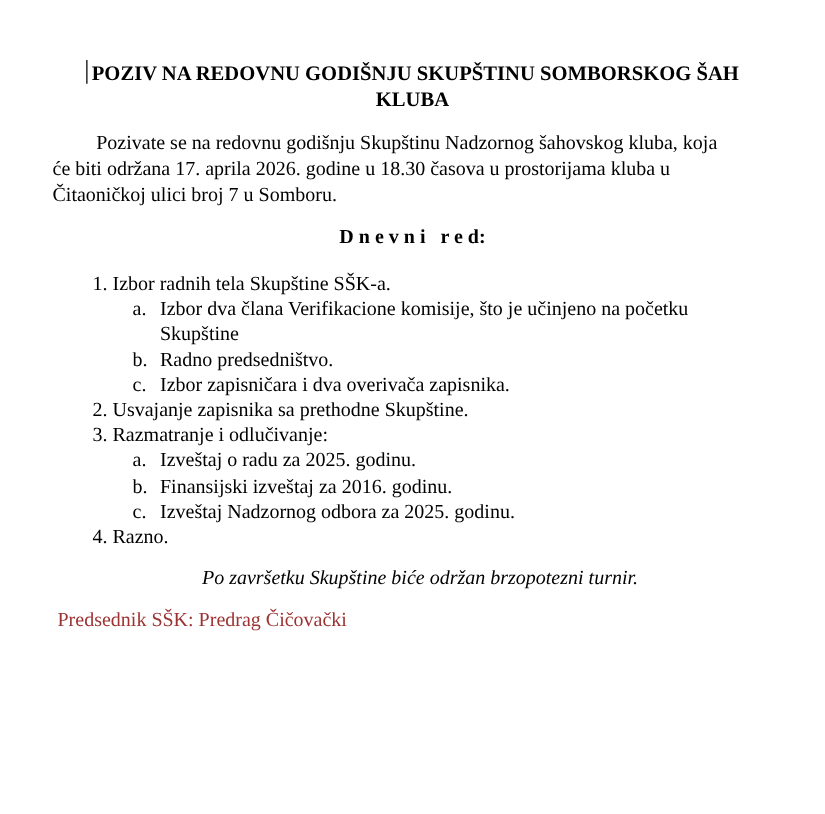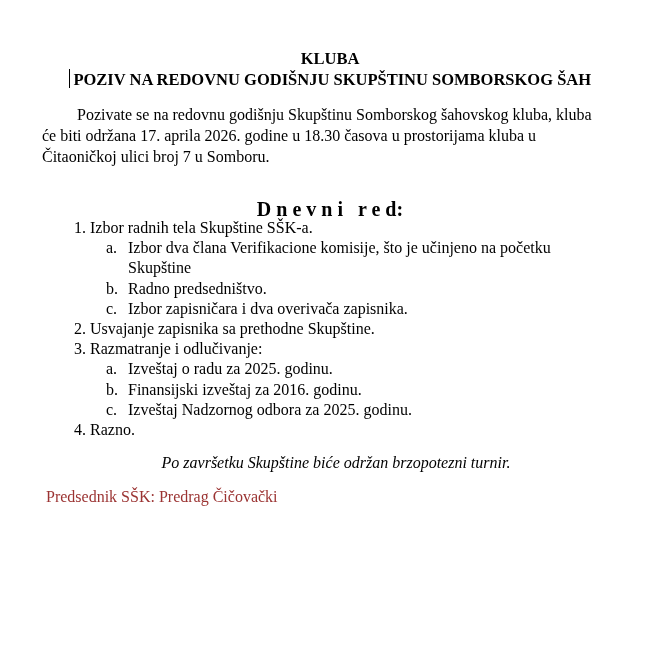--- a/index.html
+++ b/index.html
@@ -24,23 +24,22 @@
 
   .intro {
     position: absolute; top: 104px; left: 42px; width: 590px;
     font-size: 16px; line-height: 21px;
   }
   .intro .line { white-space: nowrap; }
   .intro .line.first { text-indent: 35px; }
 
   .agenda-heading {
     position: absolute; top: 179px; left: 0; right: 0;
-    text-align: center; font-weight: bold; font-size: 20px; line-height: 21px;
+    text-align: center; font-weight: bold; font-size: 16px; line-height: 21px;
     white-space: pre;
-    margin-top: 20px;
   }
 
   .agenda {
     position: absolute; top: 218px; left: 0; right: 0;
     font-size: 16px; line-height: 20.2px;
   }
   .row { position: relative; white-space: nowrap; }
   .row .marker { position: absolute; }
   .row.lvl1 { padding-left: 90px; }
   .row.lvl1 .marker { left: 74px; }
@@ -56,26 +55,26 @@
     font-size: 16px; font-weight: normal; line-height: 21px; white-space: nowrap;
     color: #9B3332;
   }
 </style>
 </head>
 <body>
 
 <div class="page">
 
   <div class="title-block">
+    <div><span class="caret"></span><span>POZIV NA REDOVNU GODIŠNJU SKUPŠTINU SOMBORSKOG ŠAH</span></div>
     <div>KLUBA</div>
-    <div><span class="caret"></span><span>POZIV NA REDOVNU GODIŠNJU SKUPŠTINU SOMBORSKOG ŠAH</span></div>
   </div>
 
   <div class="intro">
-    <div class="line first">Pozivate se na redovnu godišnju Skupštinu Somborskog šahovskog kluba, kluba</div>
+    <div class="line first">Pozivate se na redovnu godišnju Skupštinu Nadzornog šahovskog kluba, koja</div>
     <div class="line">će biti održana 17. aprila 2026. godine u 18.30 časova u prostorijama kluba u</div>
     <div class="line">Čitaoničkoj ulici broj 7 u Somboru.</div>
   </div>
 
   <div class="agenda-heading">D n e v n i   r e d:</div>
 
   <div class="agenda">
 
     <div class="row lvl1">
       <span class="marker">1.</span>

